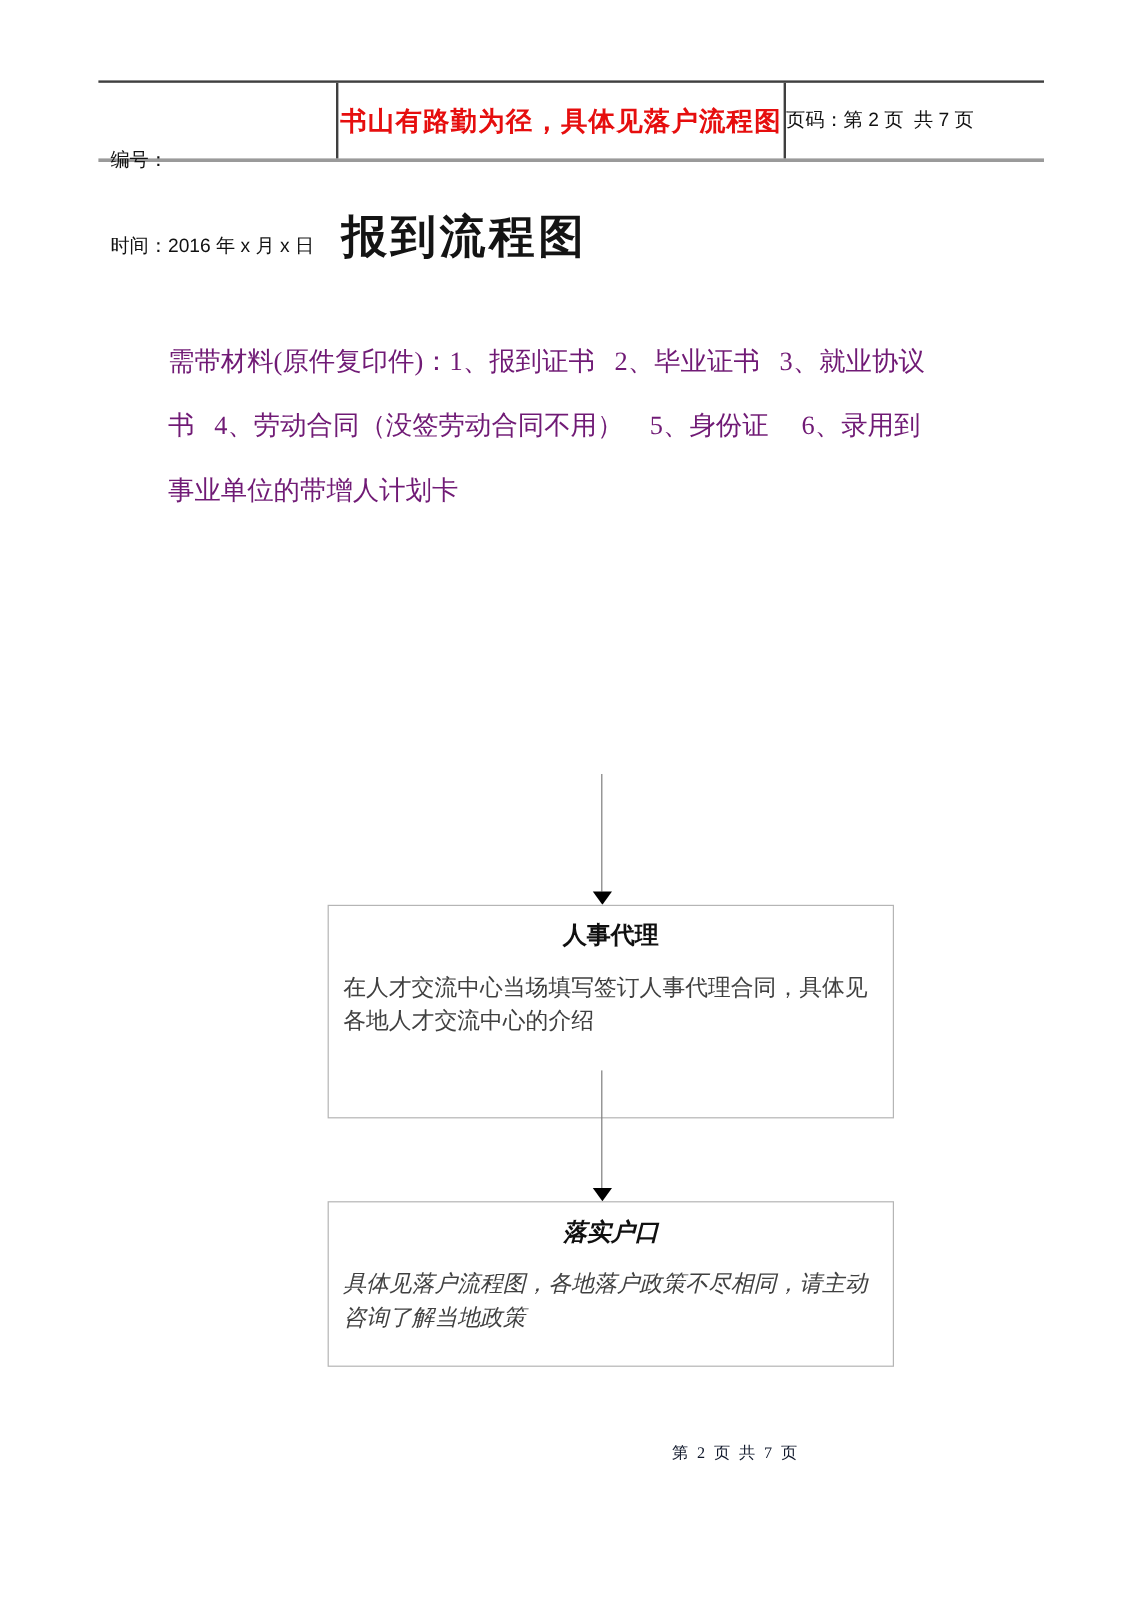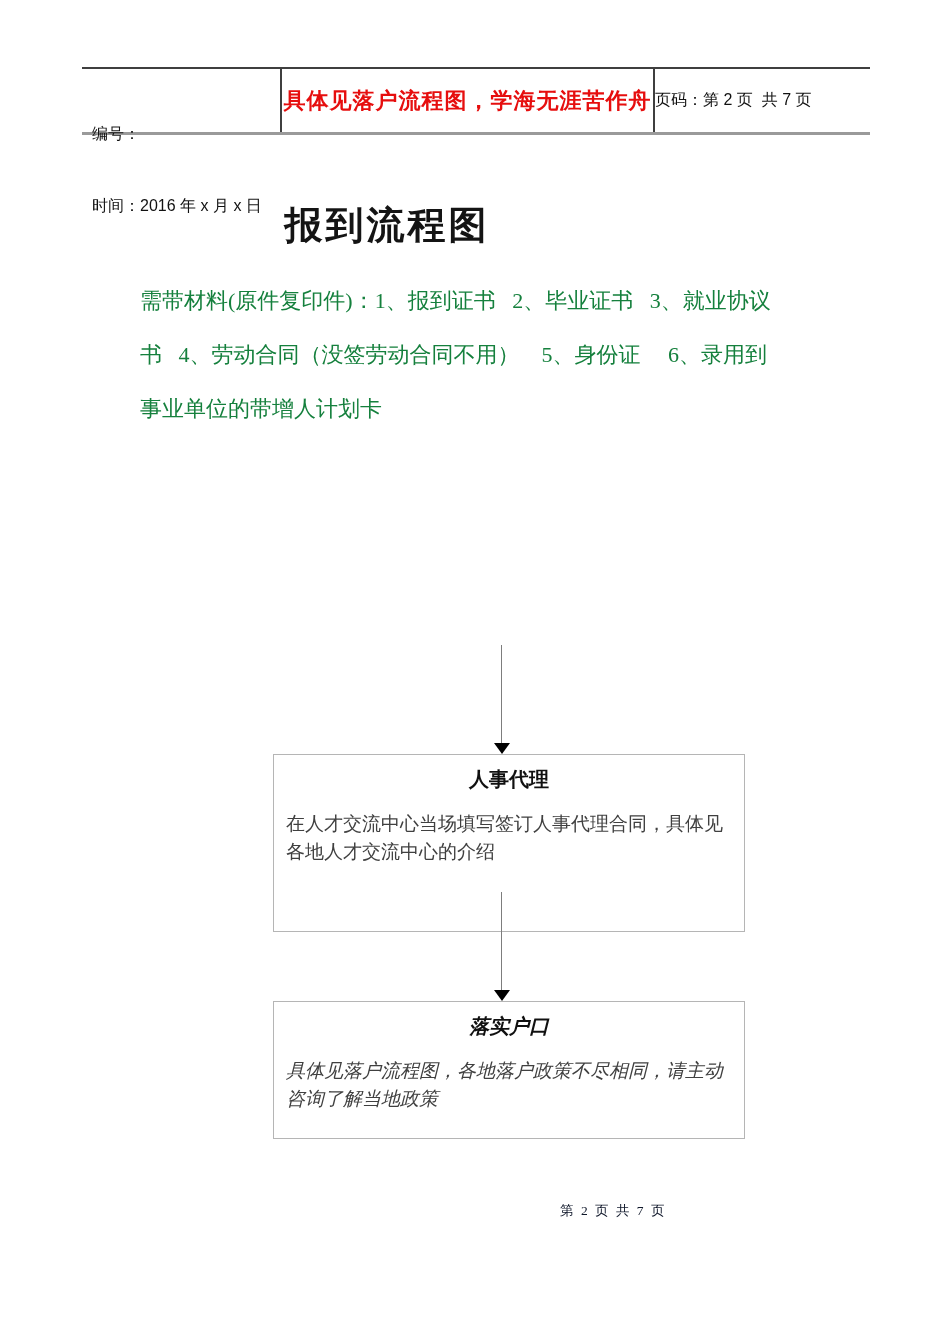--- a/index.html
+++ b/index.html
@@ -16,26 +16,26 @@
     font-family:"Liberation Sans","DejaVu Sans",sans-serif;
   }
   .hcell-left  { width:198px; padding:5px 0 13px 10px; font-size:16px; line-height:24px; white-space:pre; color:#111; }
   .hcell-mid   { width:375px; display:flex; align-items:center; justify-content:center;
                  border-left:2px solid #3f3f3f; border-right:2px solid #3f3f3f; }
   .motto       { font-size:22px; font-weight:bold; color:#e60e0e; white-space:pre; letter-spacing:1px; }
   .hcell-right { flex:1; display:flex; align-items:center; padding-left:0; font-size:16px; color:#111; white-space:pre; }
 
   
   .doc-title {
-    position:absolute; top:200px; left:0; width:774px; text-align:center;
+    position:absolute; top:172px; left:0; width:774px; text-align:center;
     font-size:38px; font-weight:bold; color:#141414; letter-spacing:3px;
   }
 
   
-  .intro { position:absolute; left:140px; top:286px; font-size:22px; color:#15803d; }
+  .intro { position:absolute; left:140px; top:286px; font-size:22px; color:#701a75; }
   .intro .line { height:54px; line-height:30px; white-space:pre; }
 
   
   .flow-node {
     position:absolute; left:273px; width:472px; background:#fff;
     border:1px solid #b5b5b5;
   }
   .flow-node-title { text-align:center; font-weight:bold; font-size:20px; color:#101010; padding-top:11px; }
   .flow-node-body  { margin:17px 14px 0 12px; font-size:19px; line-height:28px; color:#404040; }
   .node-1 { top:506px;  height:139px; }
@@ -60,21 +60,21 @@
 <body>
 
 <div class="page">
 
   <div class="header-table">
     <div class="hcell-left">
       <div>编号：</div>
       <div>时间：2016 年 x 月 x 日</div>
     </div>
     <div class="hcell-mid">
-      <span class="motto">具体见落户流程图，学海无涯苦作舟</span>
+      <span class="motto">书山有路勤为径，具体见落户流程图</span>
     </div>
     <div class="hcell-right">
       <span>页码：第 2 页  共 7 页</span>
     </div>
   </div>
 
   <div class="doc-title">报到流程图</div>
 
   <div class="intro">
     <div class="line">需带材料(原件复印件)：1、报到证书   2、毕业证书   3、就业协议</div>

